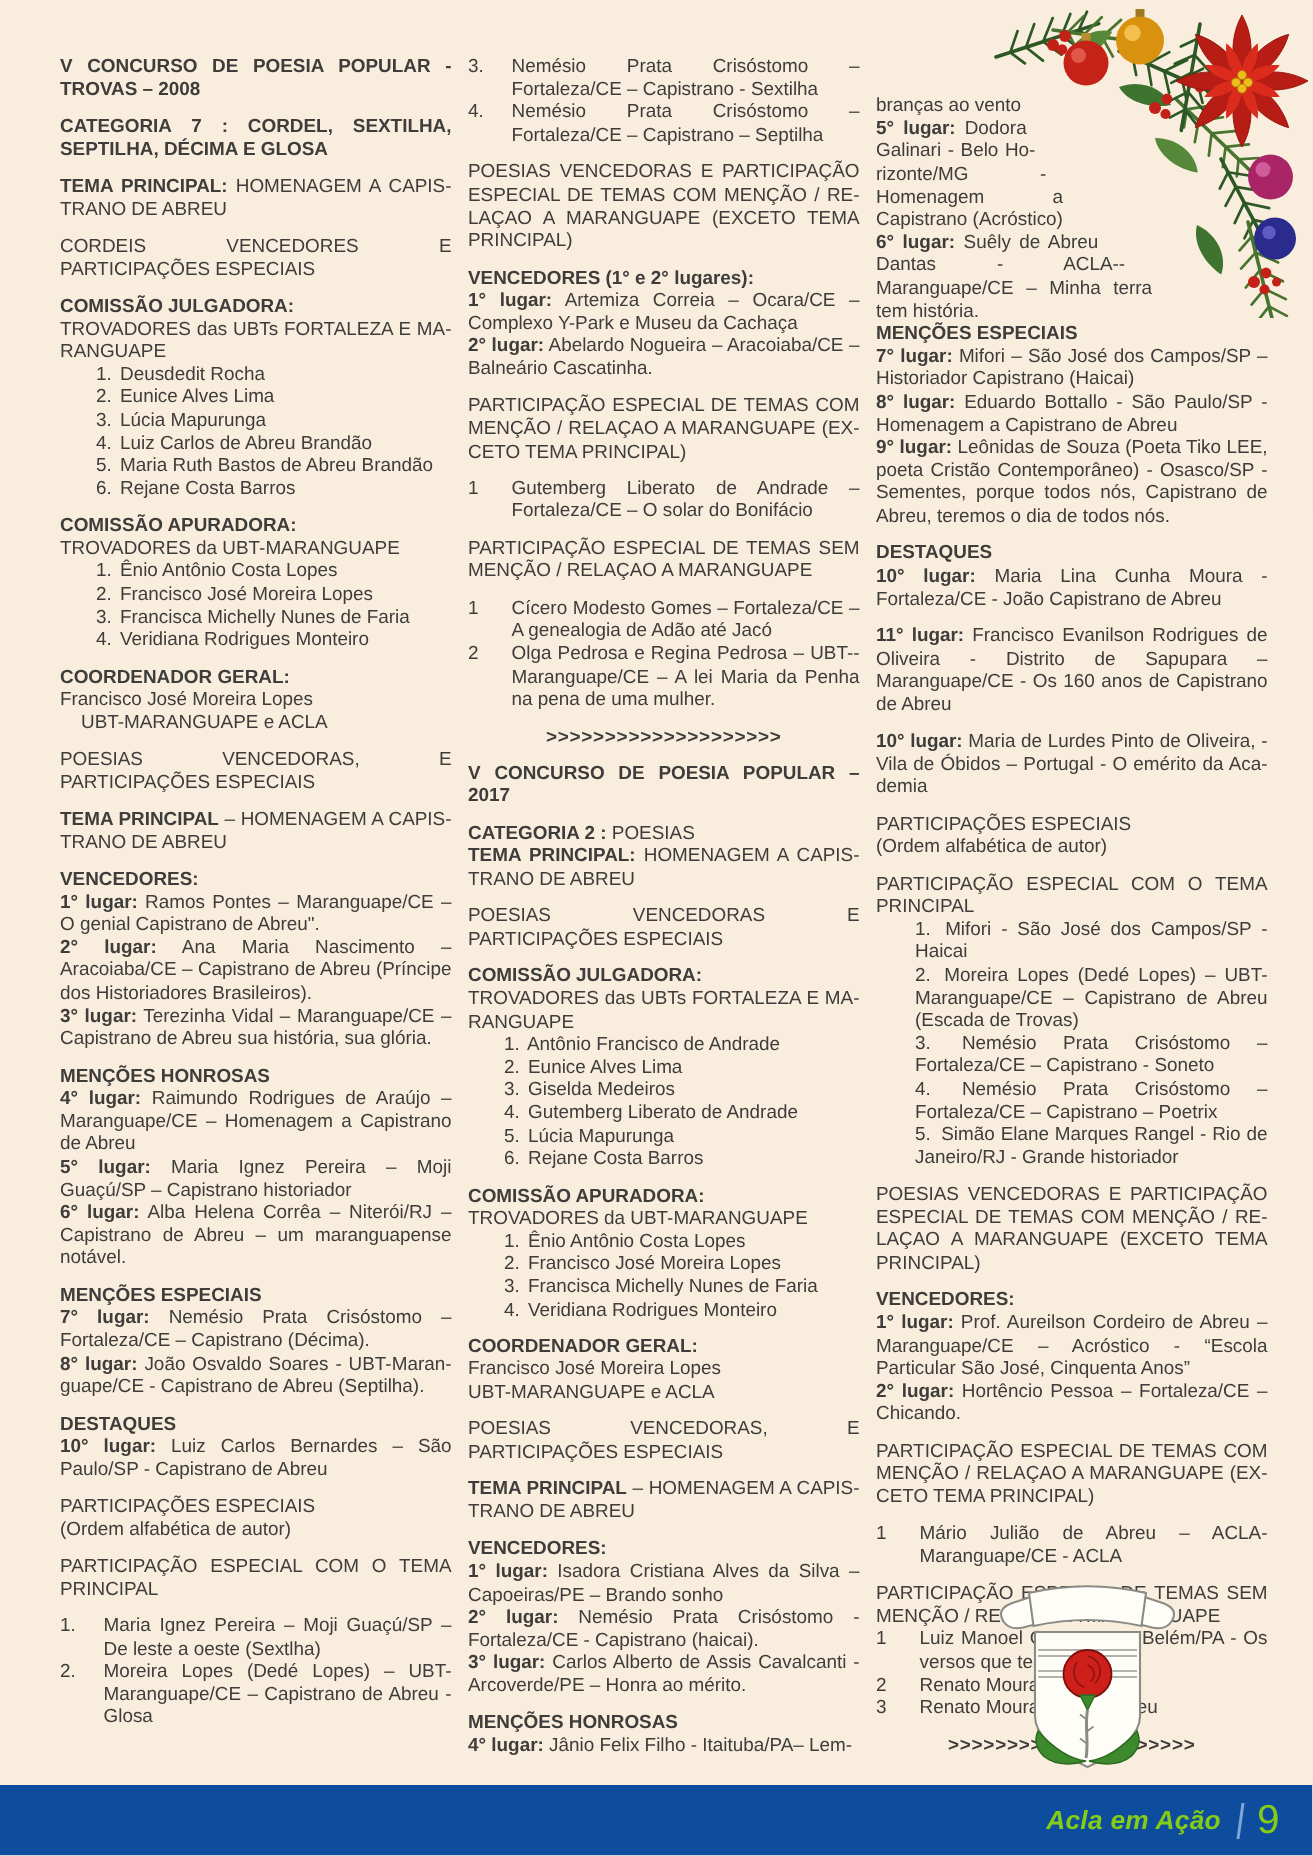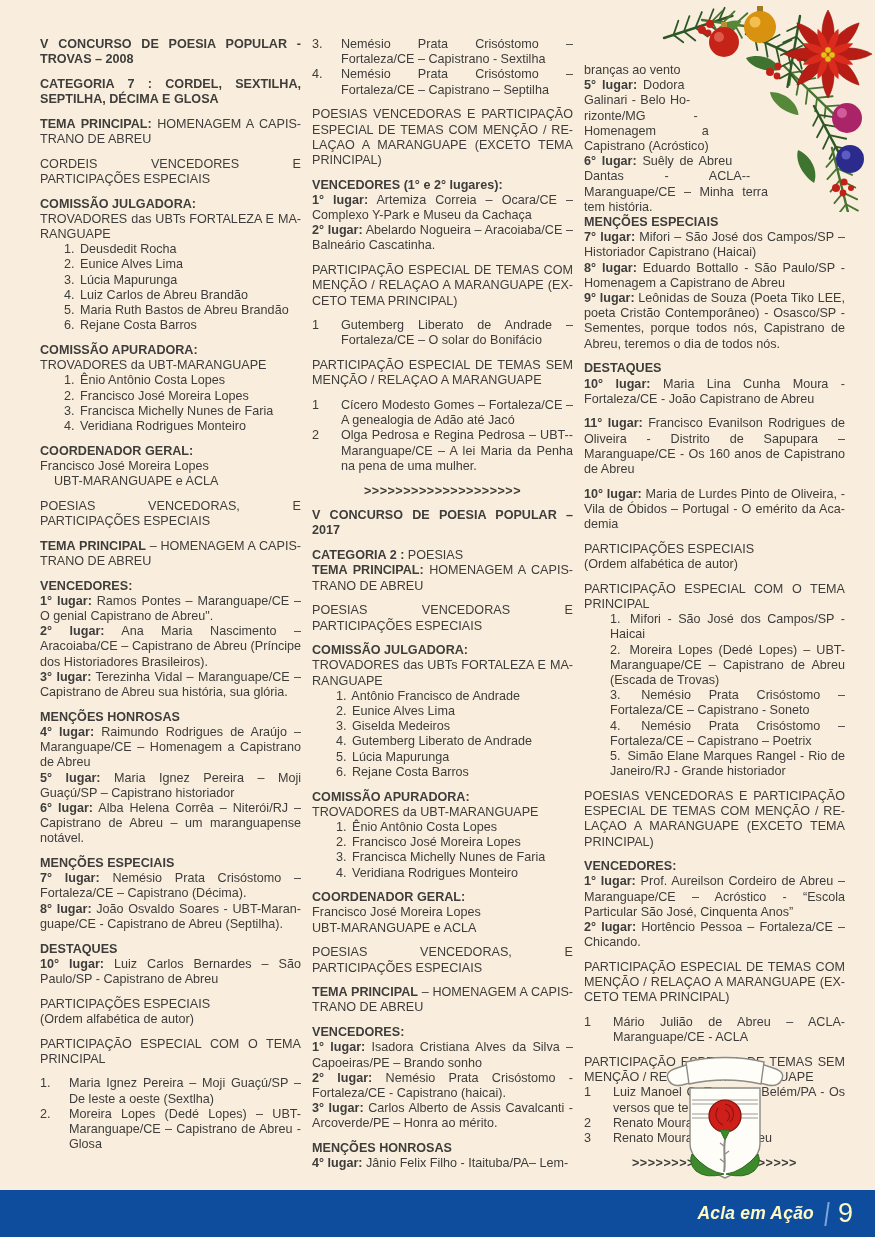--- a/index.html
+++ b/index.html
@@ -32,21 +32,21 @@
   
   .deco-float {
     float:right; width:185px; height:152px;
     shape-outside:polygon(20% 0%, 100% 0%, 100% 100%, 72% 88%, 40% 55%, 22% 25%, 16% 6%);
     shape-margin:7px;
   }
   .garland { position:absolute; top:0; right:0; width:225px; height:212px; }
   .emblem  { position:absolute; left:648px; top:1050px; width:154px; height:138px; }
   .footer {
     position:absolute; left:0; right:0; bottom:0; height:47px;
-    background:#0e4c9e; color:#fef9c3;
+    background:#0e4c9e; color:#84cc16;
     display:flex; align-items:center; justify-content:flex-end;
     padding-right:22px; box-sizing:border-box;text-align:center;
   }
   .footer-brand { font-style:italic; font-weight:bold; font-size:17.5px; letter-spacing:0.2px; }
   .footer-sep { width:2px; height:24px; background:#7fa6da; margin:0 10px 0 12px; transform:skewX(-8deg); }
   .footer-num { font-size:27px; font-weight:normal; line-height:1; }
 </style>
 </head>
 <body>
 

